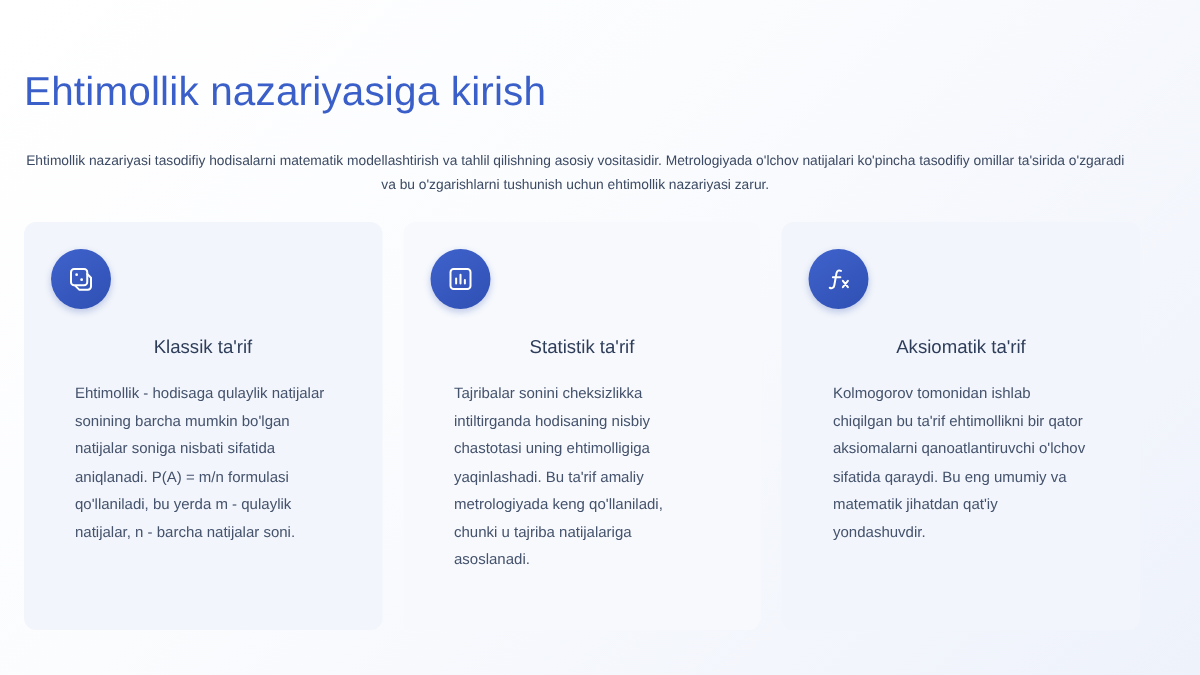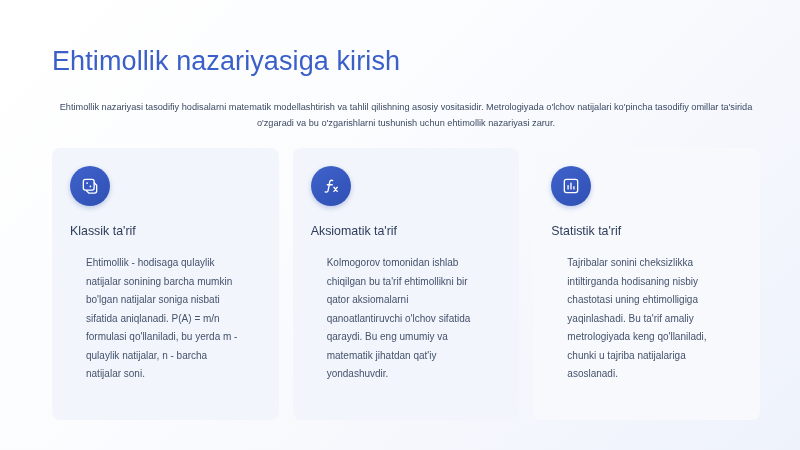--- a/index.html
+++ b/index.html
@@ -12,21 +12,21 @@
     overflow: hidden;
     background: linear-gradient(135deg, #ffffff 0%, #fbfcfe 40%, #eef2fb 100%);
     font-family: "Liberation Sans", sans-serif;
     color: #2b3a55;
   }
   .slide {
     position: relative;
     width: 800px;
     height: 450px;
     box-sizing: border-box;
-    padding: 46px 40px 0 52px;
+    padding: 46px 40px 0 16px;
   }
   .title {
     font-size: 27px;
     font-weight: 400;
     color: #3a5fc8;
     letter-spacing: 0.1px;
     margin: 0 0 22px 0;
     line-height: 1.15;
   }
   .intro, .outro {
@@ -70,20 +70,21 @@
     box-shadow: 0 2px 5px rgba(47,79,179,0.28);
   }
   .icon-badge svg {
     display: block;
   }
   .card-title {
     font-size: 12.4px;
     font-weight: 400;
     color: #2e3d5a;
     margin: 0 0 13px 0;
+    text-align: center;
   }
   .card-body {
     font-size: 10px;
     line-height: 1.85;
     color: #44526c;
     margin: 16px;
   }
   .outro {
     margin-top: 2px;
   }
@@ -105,41 +106,41 @@
           <rect x="4" y="4" width="13" height="13" rx="2.5"></rect>
           <circle cx="8.5" cy="8.5" r="1.1" fill="#ffffff" stroke="none"></circle>
           <circle cx="12.5" cy="12.5" r="1.1" fill="#ffffff" stroke="none"></circle>
           <path d="M17 8l3 3v7a2.5 2.5 0 0 1-2.5 2.5h-7l-3-3" stroke-linecap="round"></path>
         </svg>
       </div>
       <h2 class="card-title">Klassik ta'rif</h2>
       <p class="card-body">Ehtimollik - hodisaga qulaylik natijalar sonining barcha mumkin bo'lgan natijalar soniga nisbati sifatida aniqlanadi. P(A) = m/n formulasi qo'llaniladi, bu yerda m - qulaylik natijalar, n - barcha natijalar soni.</p>
     </div>
 
-    <div class="card">
-      <div class="icon-badge">
-        <svg width="20" height="20" viewBox="0 0 24 24" fill="none" stroke="#ffffff" stroke-width="1.6" stroke-linecap="round">
-          <path d="M14 5.5c-1.6-.8-3.2-.2-3.6 1.8L8.6 17.2c-.4 2-2 2.6-3.6 1.8"></path>
-          <line x1="7.5" y1="10.5" x2="13.5" y2="10.5"></line>
-          <path d="M15.5 13.5l4 5M19.5 13.5l-4 5"></path>
-        </svg>
-      </div>
-      <h2 class="card-title">Aksiomatik ta'rif</h2>
-      <p class="card-body">Kolmogorov tomonidan ishlab chiqilgan bu ta'rif ehtimollikni bir qator aksiomalarni qanoatlantiruvchi o'lchov sifatida qaraydi. Bu eng umumiy va matematik jihatdan qat'iy yondashuvdir.</p>
-    </div>
-
     <div class="card light">
       <div class="icon-badge">
         <svg width="20" height="20" viewBox="0 0 24 24" fill="none" stroke="#ffffff" stroke-width="1.6" stroke-linecap="round">
           <rect x="4" y="4" width="16" height="16" rx="2.5"></rect>
           <line x1="8.5" y1="15.5" x2="8.5" y2="11.5"></line>
           <line x1="12" y1="15.5" x2="12" y2="8.5"></line>
           <line x1="15.5" y1="15.5" x2="15.5" y2="12.8"></line>
         </svg>
       </div>
       <h2 class="card-title">Statistik ta'rif</h2>
       <p class="card-body">Tajribalar sonini cheksizlikka intiltirganda hodisaning nisbiy chastotasi uning ehtimolligiga yaqinlashadi. Bu ta'rif amaliy metrologiyada keng qo'llaniladi, chunki u tajriba natijalariga asoslanadi.</p>
     </div>
 
+    <div class="card">
+      <div class="icon-badge">
+        <svg width="20" height="20" viewBox="0 0 24 24" fill="none" stroke="#ffffff" stroke-width="1.6" stroke-linecap="round">
+          <path d="M14 5.5c-1.6-.8-3.2-.2-3.6 1.8L8.6 17.2c-.4 2-2 2.6-3.6 1.8"></path>
+          <line x1="7.5" y1="10.5" x2="13.5" y2="10.5"></line>
+          <path d="M15.5 13.5l4 5M19.5 13.5l-4 5"></path>
+        </svg>
+      </div>
+      <h2 class="card-title">Aksiomatik ta'rif</h2>
+      <p class="card-body">Kolmogorov tomonidan ishlab chiqilgan bu ta'rif ehtimollikni bir qator aksiomalarni qanoatlantiruvchi o'lchov sifatida qaraydi. Bu eng umumiy va matematik jihatdan qat'iy yondashuvdir.</p>
+    </div>
+
   </div>
 
 
 </div>
 
 </body></html>

